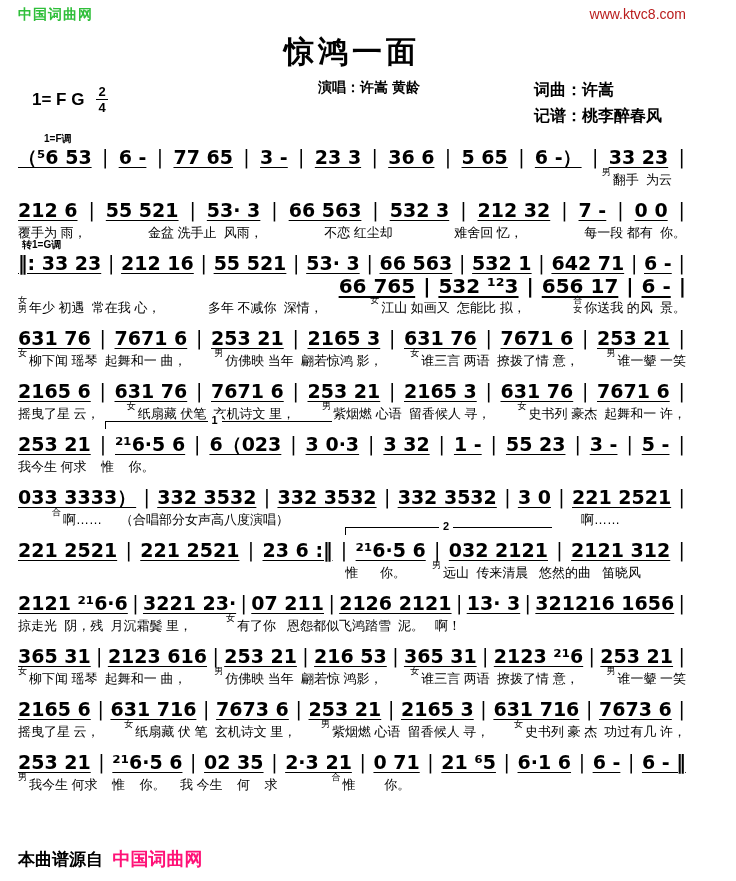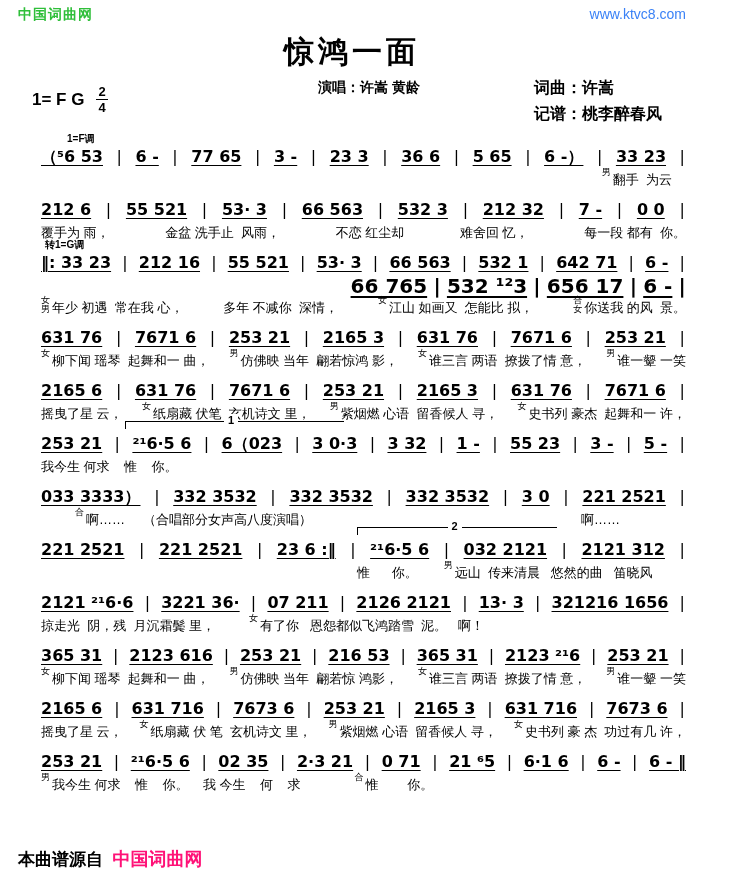--- a/index.html
+++ b/index.html
@@ -13,27 +13,27 @@
   .site-right { font-size:14px; }
 
   .title { text-align:center; font-size:30px; font-weight:bold; letter-spacing:4px; margin-top:2px; }
 
   .meta-row { position:relative; height:58px; margin-top:4px; }
   .keysig { position:absolute; left:14px; top:8px; font-size:17px; font-weight:bold; display:flex; align-items:center; gap:12px;}
   .frac { display:inline-flex; flex-direction:column; align-items:center; font-size:13px; line-height:1; font-weight:bold;}
   .frac .num { border-bottom:1.5px solid #000; padding:0 2px 1px; }
   .frac .den { padding-top:1px; }
   .performer { position:absolute; left:300px; top:2px; font-size:14px; font-weight:bold; }
-  .credit-col { position:absolute; left:516px; top:0; font-size:16px; font-weight:bold; line-height:1.6;font-family:Liberation Mono, monospace; }
+  .credit-col { position:absolute; left:516px; top:0; font-size:16px; font-weight:bold; line-height:1.6; }
 
   
-  #systems { margin-top:10px;margin-left:23px; }
+  #systems { margin-top:10px; }
   .system { position:relative; margin-bottom:9px; }
   .notes { display:flex; justify-content:space-between; align-items:baseline;
-    font-family:"DejaVu Sans",sans-serif; font-weight:bold; font-size:16px; line-height:24px; white-space:pre; }
+    font-family:"DejaVu Sans",sans-serif; font-weight:bold; font-size:19px; line-height:24px; white-space:pre; }
   .notes .m { text-decoration:underline; text-underline-offset:3px; text-decoration-thickness:1.2px; }
   .notes .bar { font-weight:normal; padding:0 1px; color:#000; }
   .notes2 { display:flex; justify-content:space-between; align-items:baseline; margin-left:48%;
     font-family:"DejaVu Sans",sans-serif; font-weight:bold; font-size:20px; line-height:22px; white-space:pre; }
   .notes2 .m { text-decoration:underline; text-underline-offset:3px; }
   .lyrics { display:flex; justify-content:space-between; font-size:13px; line-height:19px; margin-top:1px; white-space:pre; }
   .seg { display:inline-flex; align-items:flex-start; }
   .seg .mk { font-size:9px; line-height:1.05; margin-right:1px; transform:translateY(-2px); display:inline-block; width:10px; word-break:break-all; white-space:normal; }
   .annot { position:absolute; top:-13px; left:26px; font-size:10px; font-weight:bold; }
   .volta { position:absolute; top:-11px; height:8px; border-top:1.3px solid #000; border-left:1.3px solid #000; }
@@ -59,21 +59,21 @@
   .footer-right { font-size:17px; font-weight:bold; white-space:pre; }
   .footer-right .brand { font-size:18px; }
 </style>
 </head>
 <body>
 
 <div class="page">
 
   <div class="topbar">
     <span class="site-left" style="color: rgb(47, 191, 58);">中国词曲网</span>
-    <span class="site-right" style="color: #3b82f6;">www.ktvc8.com</span>
+    <span class="site-right" style="color: #b91c1c;">www.ktvc8.com</span>
   </div>
 
   <div class="title">惊鸿一面</div>
 
   <div class="meta-row">
     <div class="keysig">
       <span>1= F G</span>
       <span class="frac">
         <span class="num">2</span>
         <span class="den">4</span>
@@ -122,21 +122,21 @@
         <div class="lyrics"><span class="seg"><span class="mk">合</span><span>啊……</span></span><span class="seg"><span>（合唱部分女声高八度演唱）</span></span><span class="seg"><span>啊……</span></span></div>
       </div>
       <div class="system">
         <div class="volta">
           <span class="vnum">2</span>
         </div>
         <div class="notes"><span class="m">221 2521</span><span class="bar">|</span><span class="m">221 2521</span><span class="bar">|</span><span class="m">23 6 :‖</span><span class="bar">|</span><span class="m">²¹6·5 6</span><span class="bar">|</span><span class="m">032 2121</span><span class="bar">|</span><span class="m">2121 312</span><span class="bar">|</span></div>
         <div class="lyrics"><span class="seg"><span>惟      你。</span></span><span class="seg"><span class="mk">男</span><span>远山  传来清晨   悠然的曲   笛晓风</span></span></div>
       </div>
       <div class="system">
-        <div class="notes"><span class="m">2121 ²¹6·6</span><span class="bar">|</span><span class="m">3221 36·</span><span class="bar">|</span><span class="m">07 211</span><span class="bar">|</span><span class="m">2126 2121</span><span class="bar">|</span><span class="m">13· 3</span><span class="bar">|</span><span class="m">321216 1656</span><span class="bar">|</span></div>
+        <div class="notes"><span class="m">2121 ²¹6·6</span><span class="bar">|</span><span class="m">3221 23·</span><span class="bar">|</span><span class="m">07 211</span><span class="bar">|</span><span class="m">2126 2121</span><span class="bar">|</span><span class="m">13· 3</span><span class="bar">|</span><span class="m">321216 1656</span><span class="bar">|</span></div>
         <div class="lyrics"><span class="seg"><span>掠走光  阴，残  月沉霜鬓 里，</span></span><span class="seg"><span class="mk">女</span><span>有了你   恩怨都似飞鸿踏雪  泥。   啊！</span></span></div>
       </div>
       <div class="system">
         <div class="notes"><span class="m">365 31</span><span class="bar">|</span><span class="m">2123 616</span><span class="bar">|</span><span class="m">253 21</span><span class="bar">|</span><span class="m">216 53</span><span class="bar">|</span><span class="m">365 31</span><span class="bar">|</span><span class="m">2123 ²¹6</span><span class="bar">|</span><span class="m">253 21</span><span class="bar">|</span></div>
         <div class="lyrics"><span class="seg"><span class="mk">女</span><span>柳下闻 瑶琴  起舞和一 曲，</span></span><span class="seg"><span class="mk">男</span><span>仿佛映 当年  翩若惊 鸿影，</span></span><span class="seg"><span class="mk">女</span><span>谁三言 两语  撩拨了情 意，</span></span><span class="seg"><span class="mk">男</span><span>谁一颦 一笑</span></span></div>
       </div>
       <div class="system">
         <div class="notes"><span class="m">2165 6</span><span class="bar">|</span><span class="m">631 716</span><span class="bar">|</span><span class="m">7673 6</span><span class="bar">|</span><span class="m">253 21</span><span class="bar">|</span><span class="m">2165 3</span><span class="bar">|</span><span class="m">631 716</span><span class="bar">|</span><span class="m">7673 6</span><span class="bar">|</span></div>
         <div class="lyrics"><span class="seg"><span>摇曳了星 云，</span></span><span class="seg"><span class="mk">女</span><span>纸扇藏 伏 笔  玄机诗文 里，</span></span><span class="seg"><span class="mk">男</span><span>紫烟燃 心语  留香候人 寻，</span></span><span class="seg"><span class="mk">女</span><span>史书列 豪 杰  功过有几 许，</span></span></div>
       </div>

